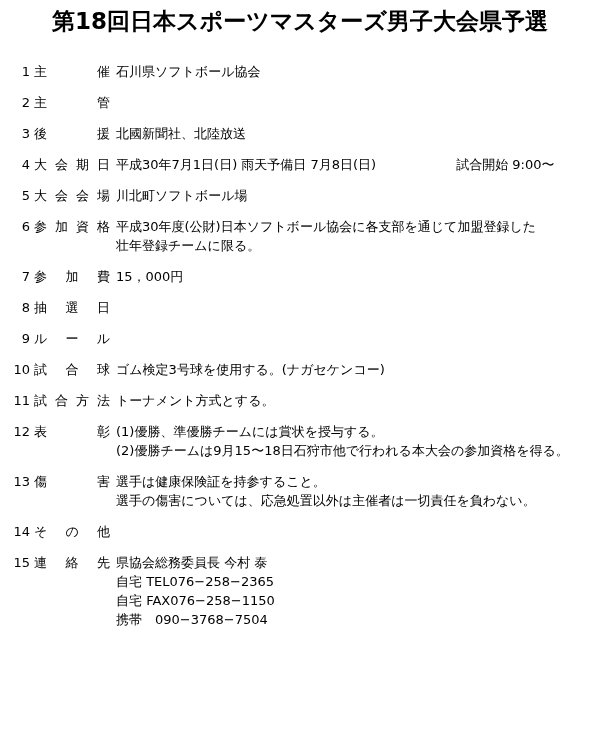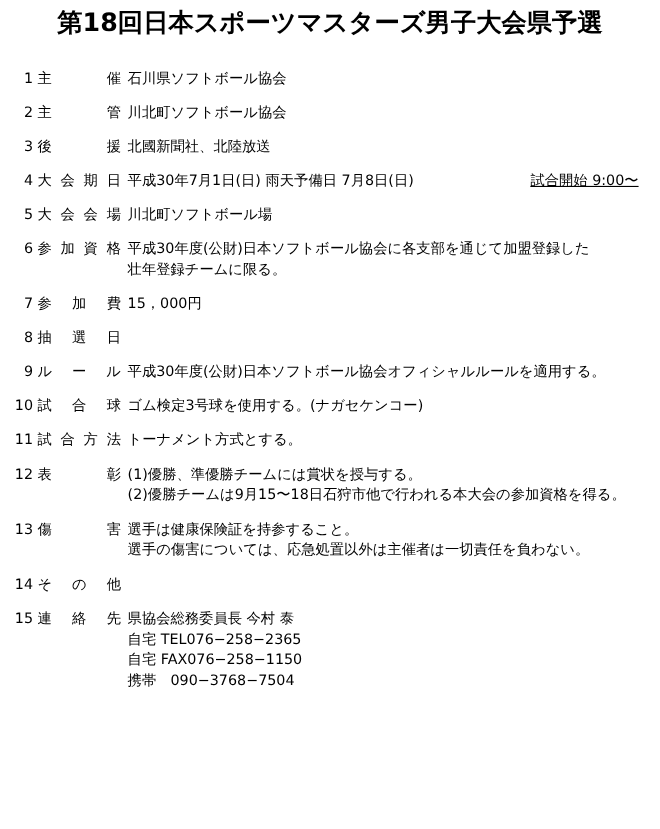--- a/index.html
+++ b/index.html
@@ -87,23 +87,22 @@
     white-space: nowrap;
   }
 
   
   .body-line.with-aside {
     display: flex;
     align-items: baseline;
     gap: 48px;
   }
   .aside-text {
-    margin-left: 58px;
-    white-space: nowrap;
-    text-decoration: underline;
+    margin-left: 32px;
+    white-space: nowrap;
   }
 
   
   .body-line.indent-deep {
     padding-left: 146px;
   }
 </style>
 </head>
 <body>
 
@@ -115,23 +114,20 @@
       <div class="item-row">
         <div class="item-num">1</div>
         <div class="item-label">主催</div>
         <div class="item-body">
           <div class="body-line">石川県ソフトボール協会</div>
         </div>
       </div>
       <div class="item-row">
         <div class="item-num">2</div>
         <div class="item-label">主管</div>
-        <div class="item-body">
-          <div class="body-line">川北町ソフトボール協会</div>
-        </div>
       </div>
       <div class="item-row">
         <div class="item-num">3</div>
         <div class="item-label">後援</div>
         <div class="item-body">
           <div class="body-line">北國新聞社、北陸放送</div>
         </div>
       </div>
       <div class="item-row">
         <div class="item-num">4</div>
@@ -165,23 +161,20 @@
           <div class="body-line">15，000円</div>
         </div>
       </div>
       <div class="item-row">
         <div class="item-num">8</div>
         <div class="item-label">抽選日</div>
       </div>
       <div class="item-row">
         <div class="item-num">9</div>
         <div class="item-label">ルール</div>
-        <div class="item-body">
-          <div class="body-line">平成30年度(公財)日本ソフトボール協会オフィシャルルールを適用する。</div>
-        </div>
       </div>
       <div class="item-row">
         <div class="item-num">10</div>
         <div class="item-label">試合球</div>
         <div class="item-body">
           <div class="body-line">ゴム検定3号球を使用する。(ナガセケンコー)</div>
         </div>
       </div>
       <div class="item-row">
         <div class="item-num">11</div>

